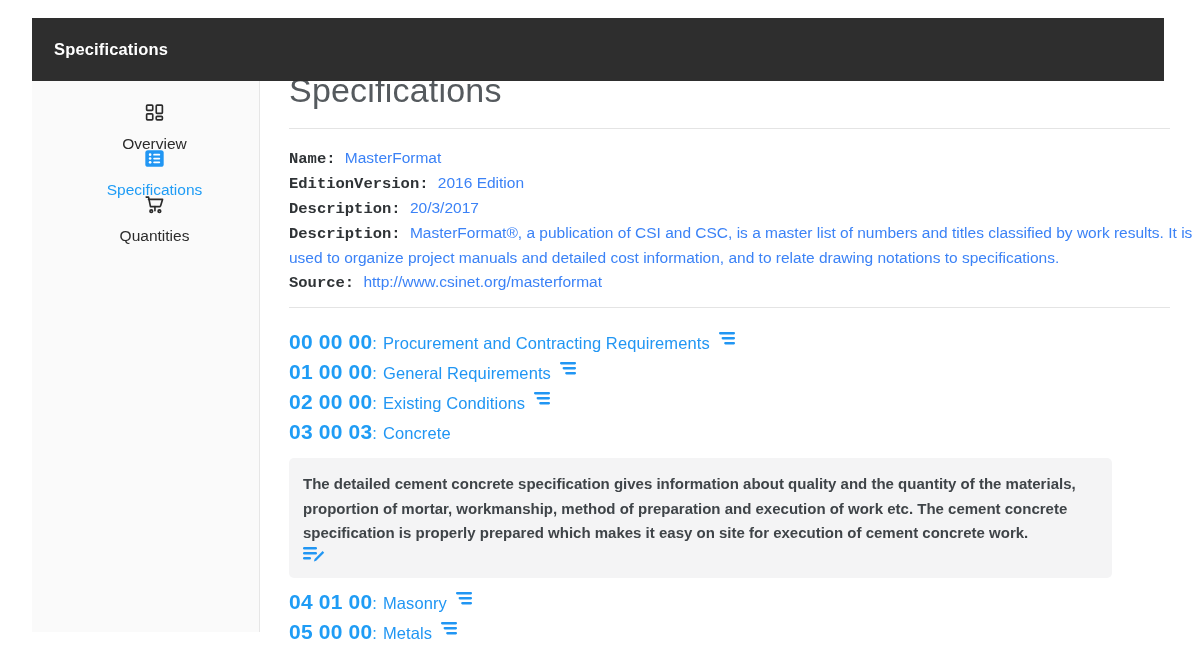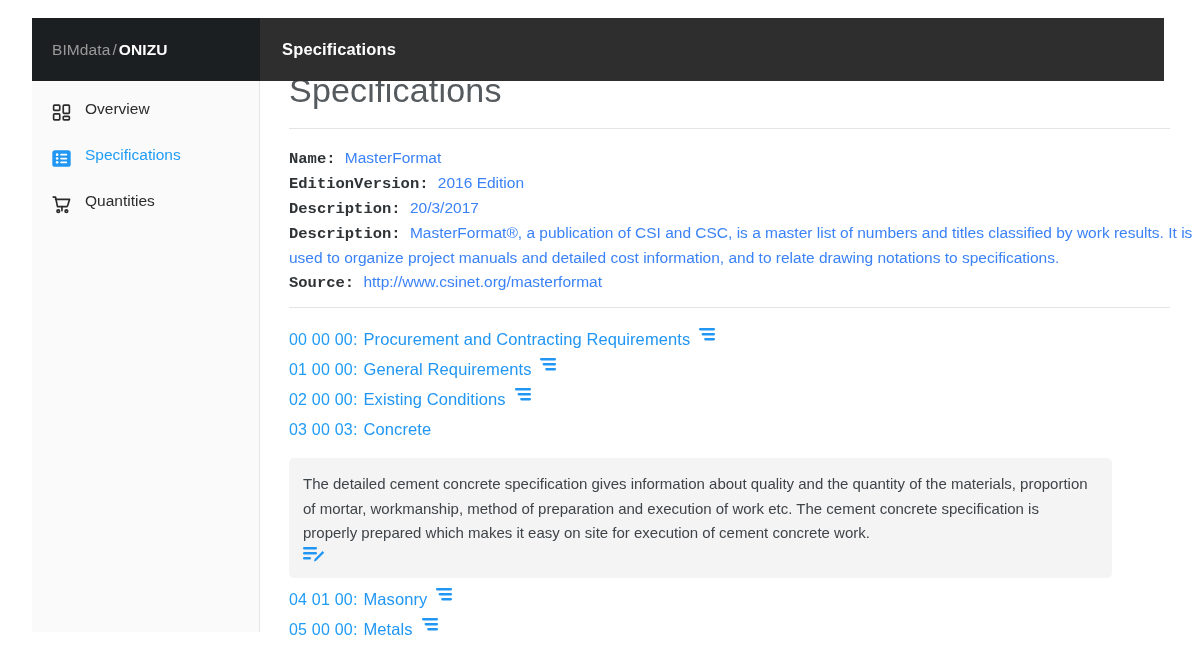--- a/index.html
+++ b/index.html
@@ -71,26 +71,27 @@
     top: 81px;
     width: 228px;
     height: 551px;
     background: #fafafa;
     border-right: 1px solid #e6e6e6;
     padding-top: 20px;
     z-index: 20;
   }
   .nav-item {
     display: flex;
-    align-items: flex-start;
+    align-items: center;
     height: 46px;
     padding-left: 18px;
     gap: 13px;
     cursor: pointer;
     color: #2b2b2b;
+    flex-direction: column;
   }
   .nav-item .nav-label {
     font-size: 15.5px;
     line-height: 1;
     white-space: nowrap;
   }
   .nav-item.active .nav-label { color: #1f9cf5; }
   .nav-icon {
     width: 22px;
     height: 22px;
@@ -163,22 +164,22 @@
   }
   .spec-item {
     display: flex;
     align-items: baseline;
     height: 30px;
     gap: 0;
     cursor: pointer;
     white-space: nowrap;
   }
   .spec-code {
-    font-size: 16px;
-    font-weight: 400;
+    font-size: 21px;
+    font-weight: 700;
     color: #1f9cf5;
     letter-spacing: .2px;
   }
   .spec-sep { font-size: 16.5px; color: #1f9cf5; font-weight: 400; }
   .spec-name {
     font-size: 16.5px;
     font-weight: 400;
     color: #2196f3;
     padding-left: 6px;
     letter-spacing: .1px;
@@ -195,20 +196,21 @@
   .spec-note-icon svg { display: block; }
 
   
   .desc-panel {
     margin-top: 8px;
     margin-bottom: 12px;
     width: 823px;
     background: #f4f4f5;
     border-radius: 5px;
     padding: 14px 20px 12px 14px;
+    font-weight: bold;
   }
   .desc-text {
     font-size: 15px;
     line-height: 24.5px;
     color: #3f4448;
     margin: 0;
   }
   .desc-edit {
     margin-top: 6px;
     width: 22px;
@@ -216,25 +218,20 @@
     cursor: pointer;
   }
   .desc-edit svg { display: block; }
 </style>
 </head>
 <body>
 
 <div id="app">
 
   <div class="topbar">
-    <div class="topbar-brand">
-      <div class="brand-text">
-        <span class="brand-org">BIMdata</span><span class="brand-sep">/</span><span class="brand-proj">ONIZU</span>
-      </div>
-    </div>
     <div class="topbar-main">
       <span class="topbar-title">Specifications</span>
     </div>
   </div>
 
   <nav class="sidebar">
 
     <div class="nav-item">
       <span class="nav-icon">
         <svg width="21" height="21" viewBox="0 0 24 24" fill="none" stroke="#2b2b2b" stroke-width="1.9">

